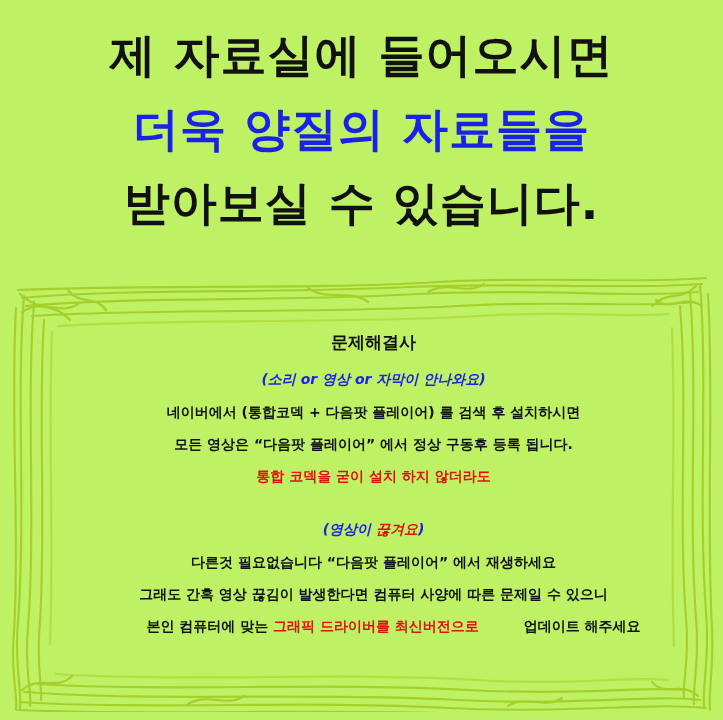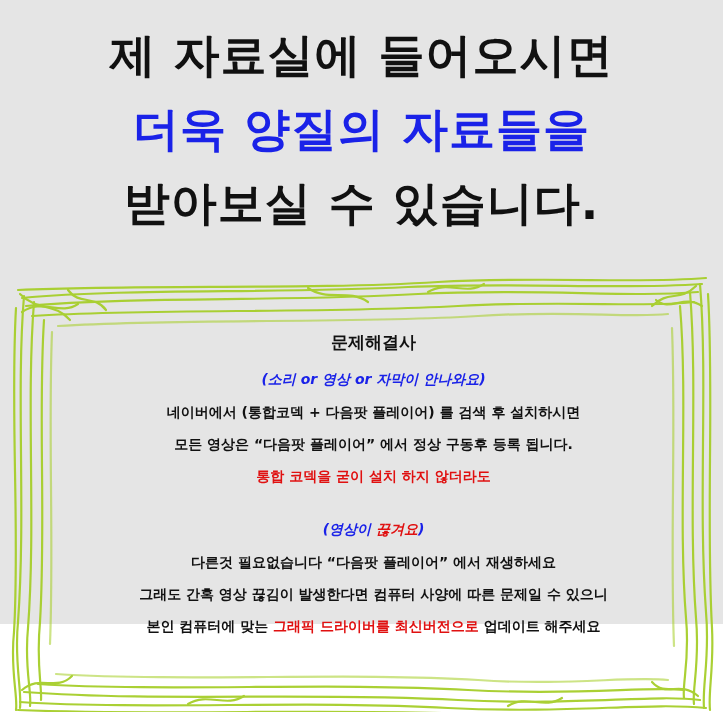--- a/index.html
+++ b/index.html
@@ -10,22 +10,22 @@
     width: 723px;
     height: 720px;
     background: #ffffff;
     font-family: "DejaVu Sans", "Liberation Sans", sans-serif;
     overflow: hidden;
   }
 
   .page {
     position: relative;
     width: 723px;
-    height: 624px;
-    background: #e5e5e5;
+    height: 720px;
+    background: #bef264;
   }
 
   
   .headline {
     position: absolute;
     top: 18px;
     left: 0;
     width: 723px;
     text-align: center;
   }
@@ -89,20 +89,21 @@
     color: #e01010;
   }
   .panel .gap {
     height: 22px;
   }
   .panel .mixed .red-in {
     color: #e01010;
   }
   .panel .mixed .blk {
     color: #111111;
+    margin-left: 40px;
   }
 </style>
 </head>
 <body>
 
 <div class="page">
 
   <div class="headline">
     <div class="line l1">제 자료실에 들어오시면</div>
     <div class="line l2">더욱 양질의 자료들을</div>

